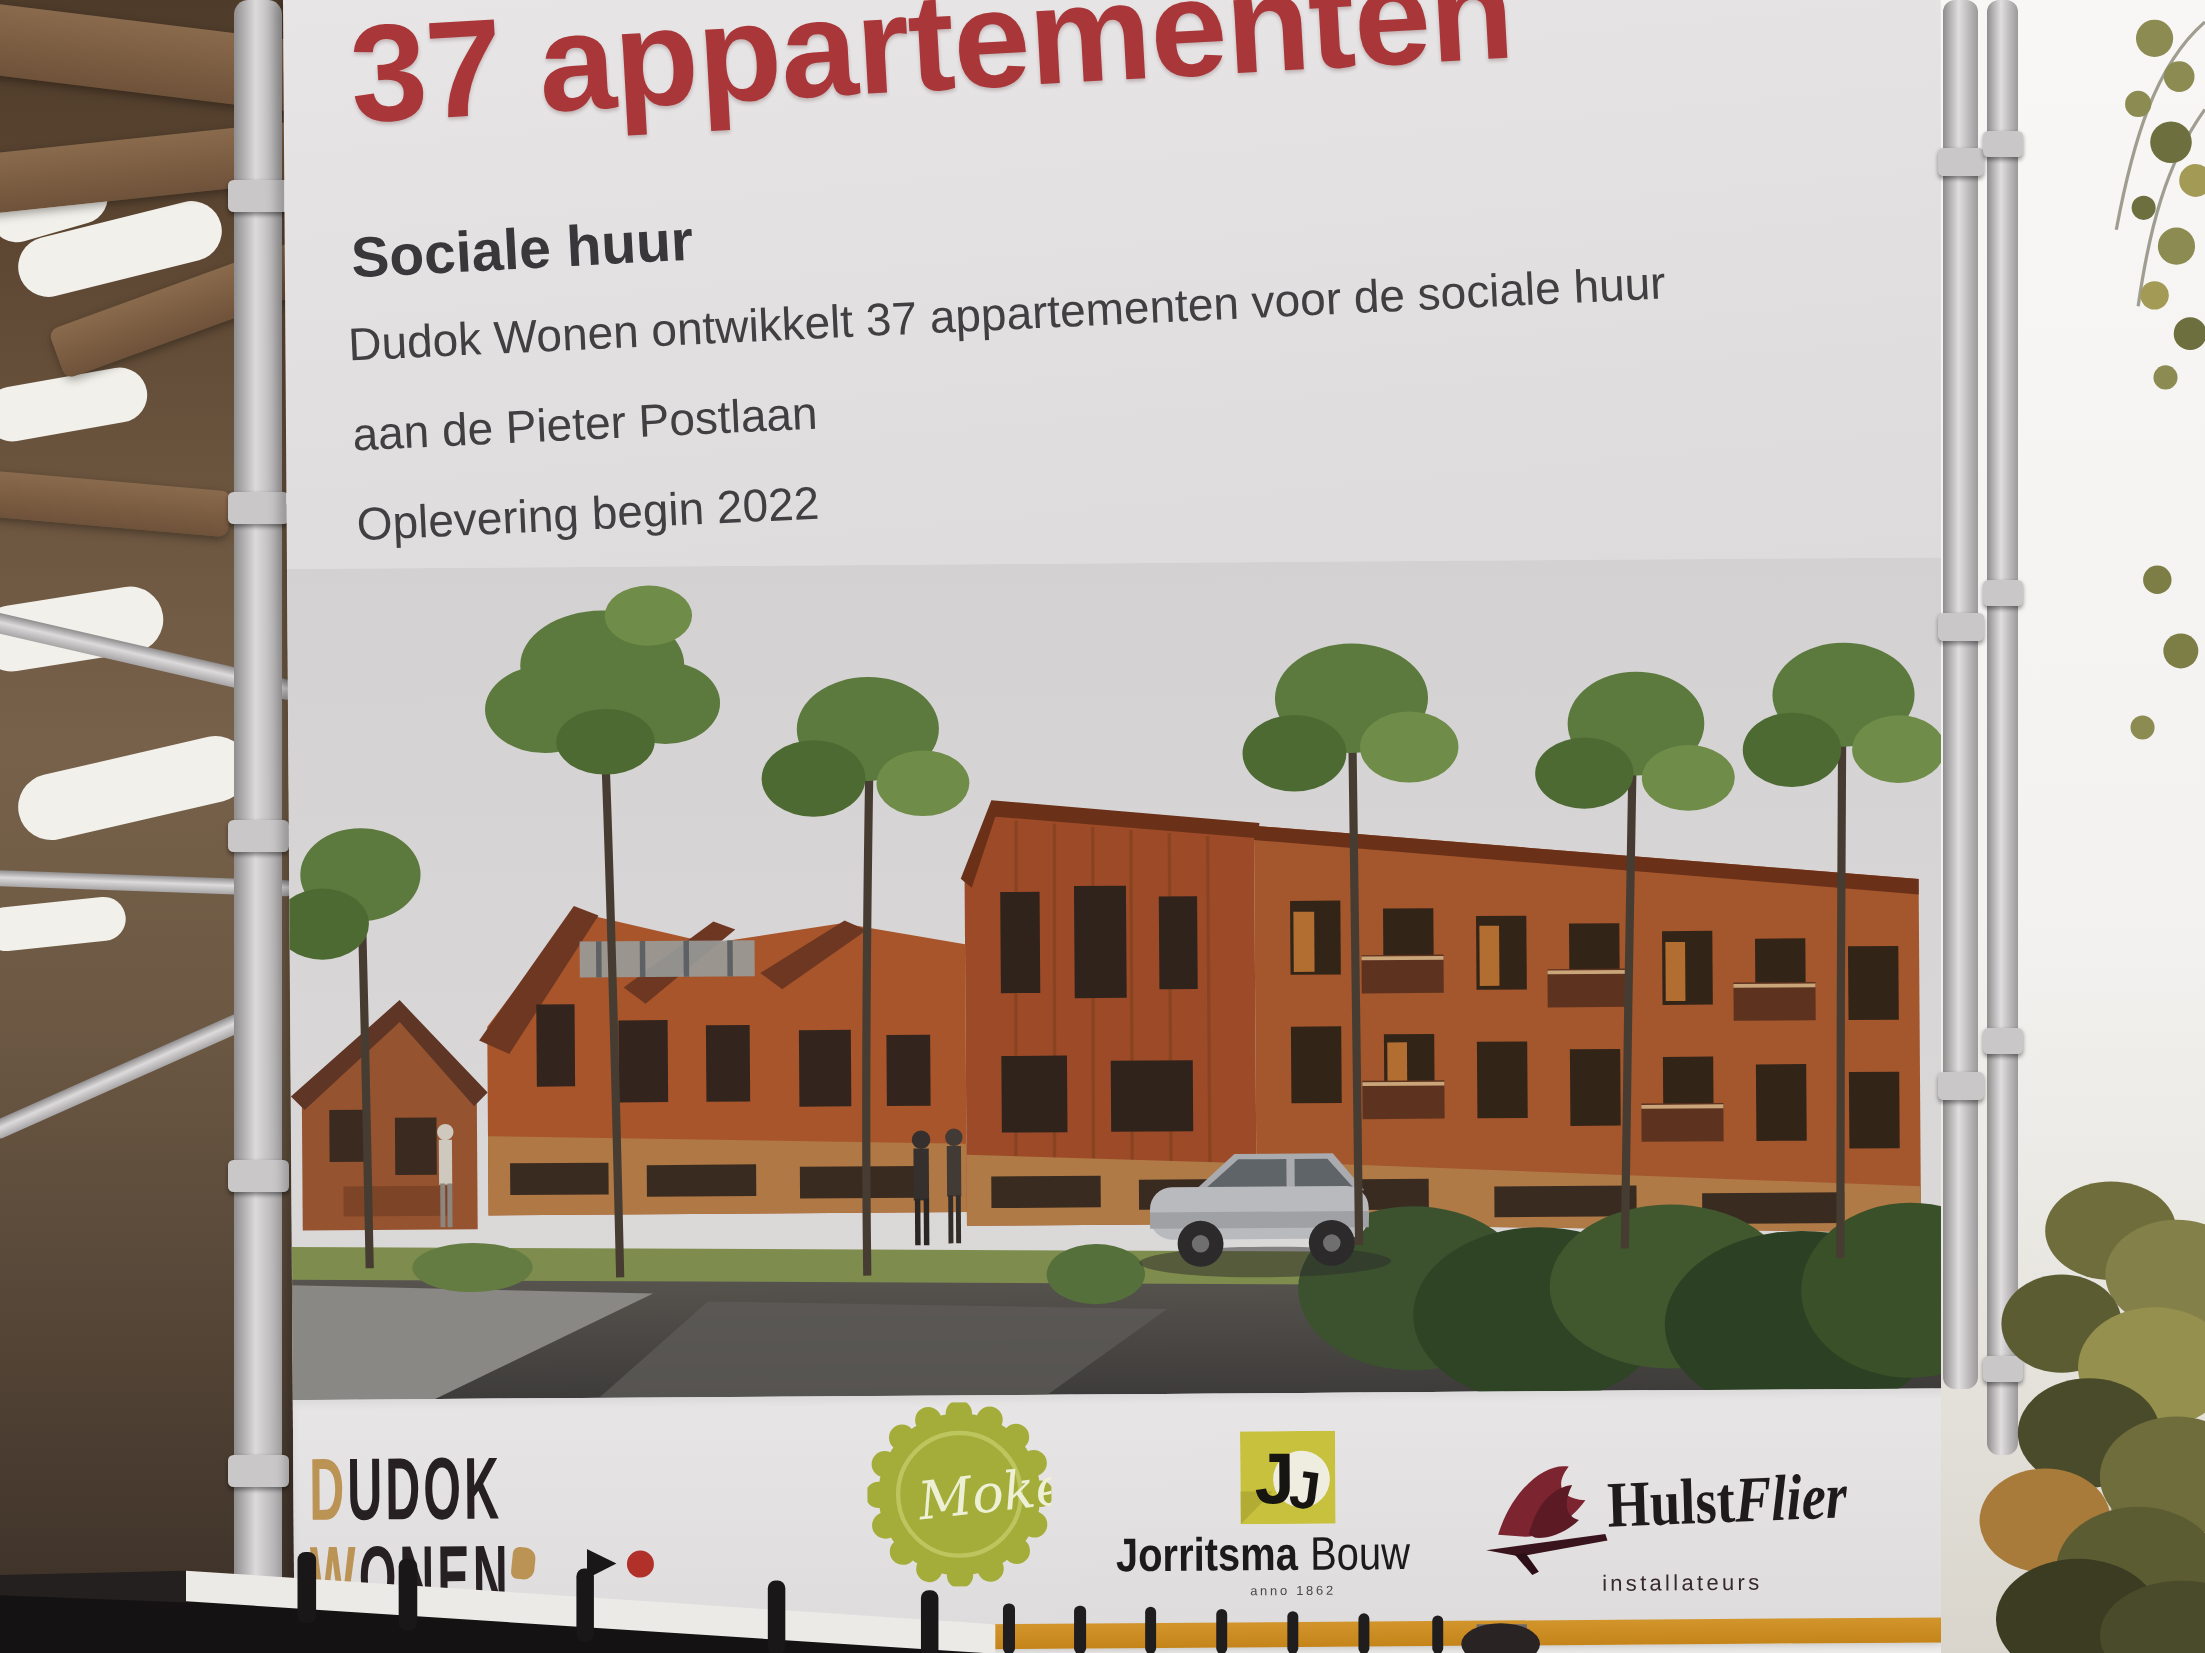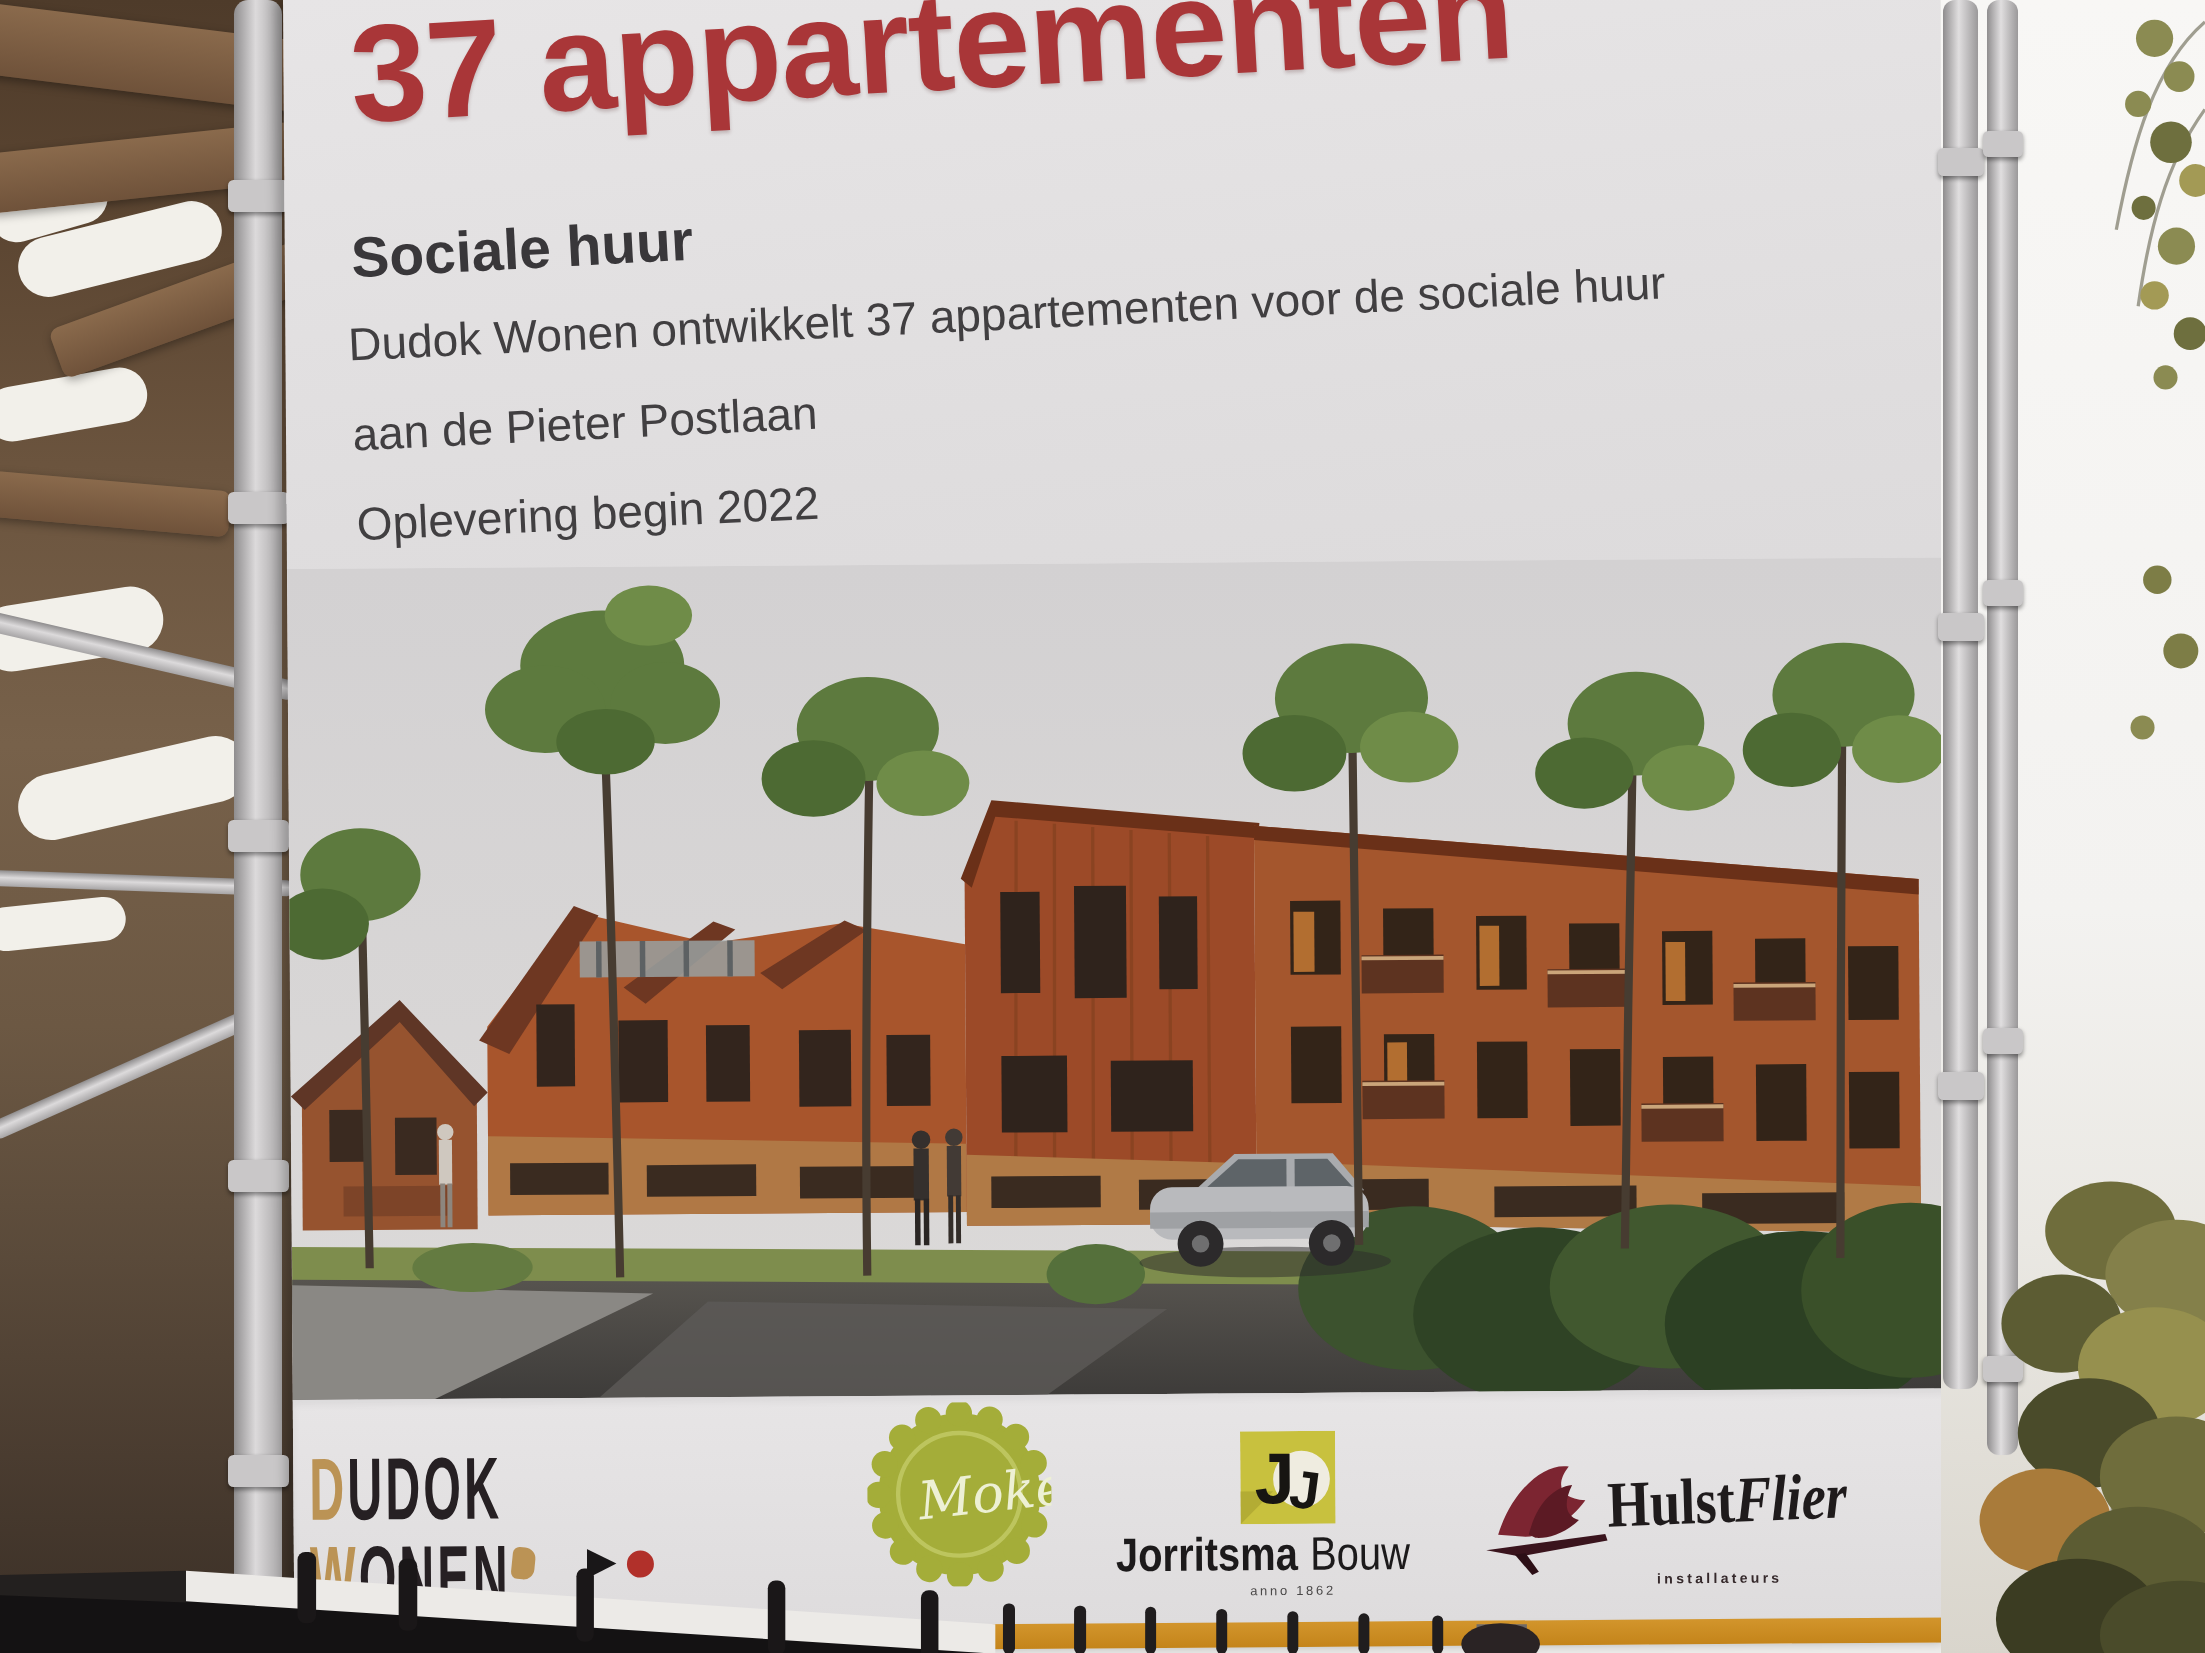--- a/index.html
+++ b/index.html
@@ -53,21 +53,21 @@
   .jorr-name{position:absolute;left:822px;top:133px;font-size:47px;color:#1c1a1b;white-space:nowrap;
     transform:scaleX(.85);transform-origin:left top;}
   .jorr-name b{font-weight:bold;}
   .jorr-name .suffix{font-weight:normal;margin-left:14.2px;}
   .jorr-tag{position:absolute;left:956px;top:190px;font-size:13px;color:#4a4848;letter-spacing:2.7px;}
 
   .hf-bird{position:absolute;left:1188px;top:61px;width:129px;height:123px;}
   .hf-name{position:absolute;left:1313px;top:77px;font-family:"Liberation Serif",serif;font-size:65px;
     font-weight:bold;color:#1f1b1c;white-space:nowrap;transform:scaleX(.84) rotate(-1.6deg);transform-origin:left top;}
   .hf-name i{font-style:italic;}
-  .hf-sub{position:absolute;left:1363px;top:180px;font-size:14px;letter-spacing:3.3px;color:#35292b;font-weight:bold;}
+  .hf-sub{position:absolute;left:1308px;top:180px;font-size:22px;letter-spacing:3.3px;color:#35292b;}
 
   .banner{position:absolute;left:0;top:1629px;width:1657px;height:25px;
     background:linear-gradient(180deg,#d2952c,#c4841a);}
 
   
   .right-zone{position:absolute;left:1941px;top:0;width:265px;height:1654px;
     background:linear-gradient(180deg,#f8f7f5 0%,#f3f2f0 55%,#eae8e3 75%,#d9d5cc 100%);}
   .pole{position:absolute;background:linear-gradient(90deg,#8f8d8e 0%,#e0dedf 45%,#9b999a 100%);border-radius:12px;}
   .foliage-svg{position:absolute;left:1881px;top:0;width:324px;height:1654px;}
 

